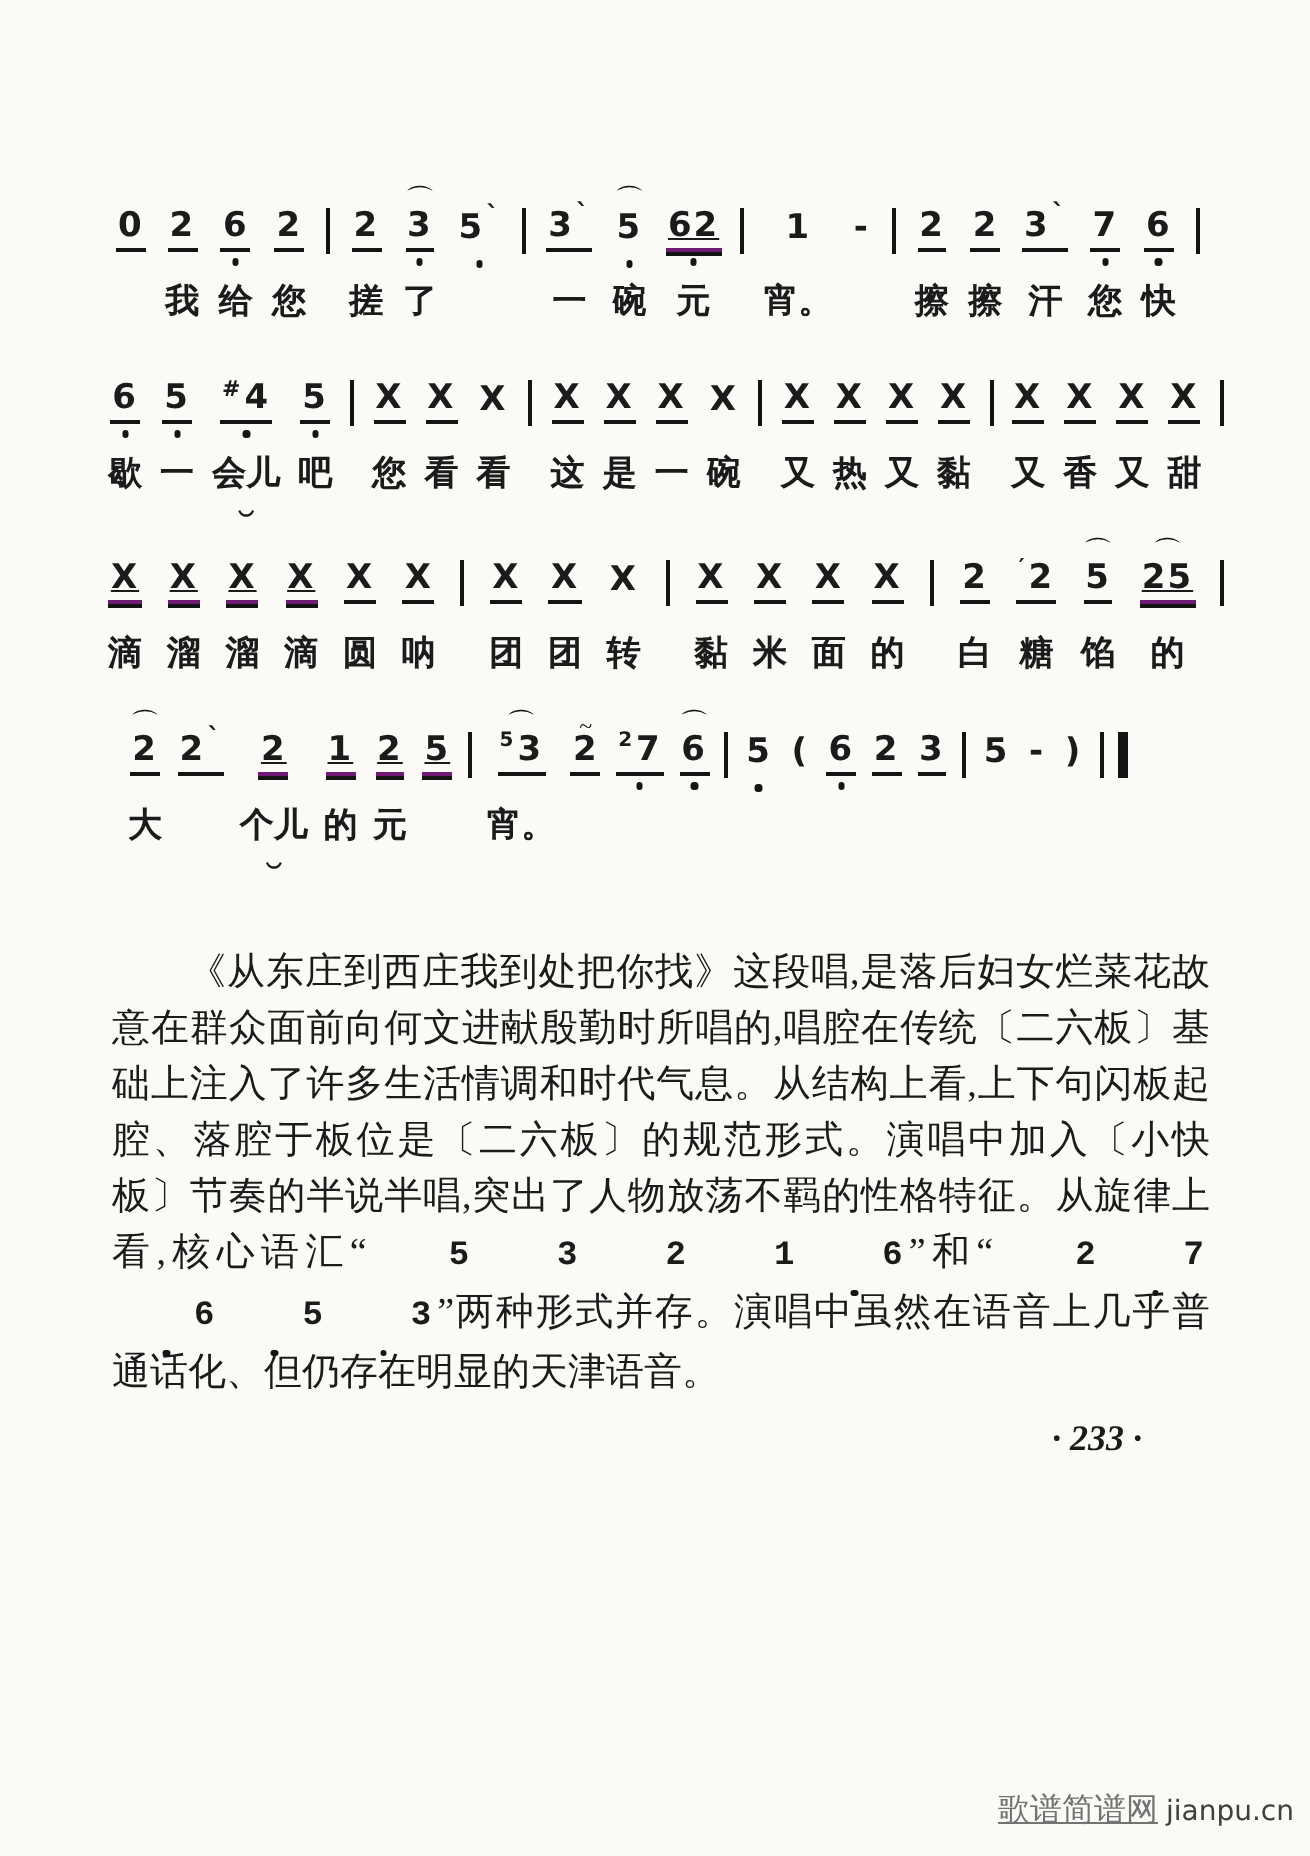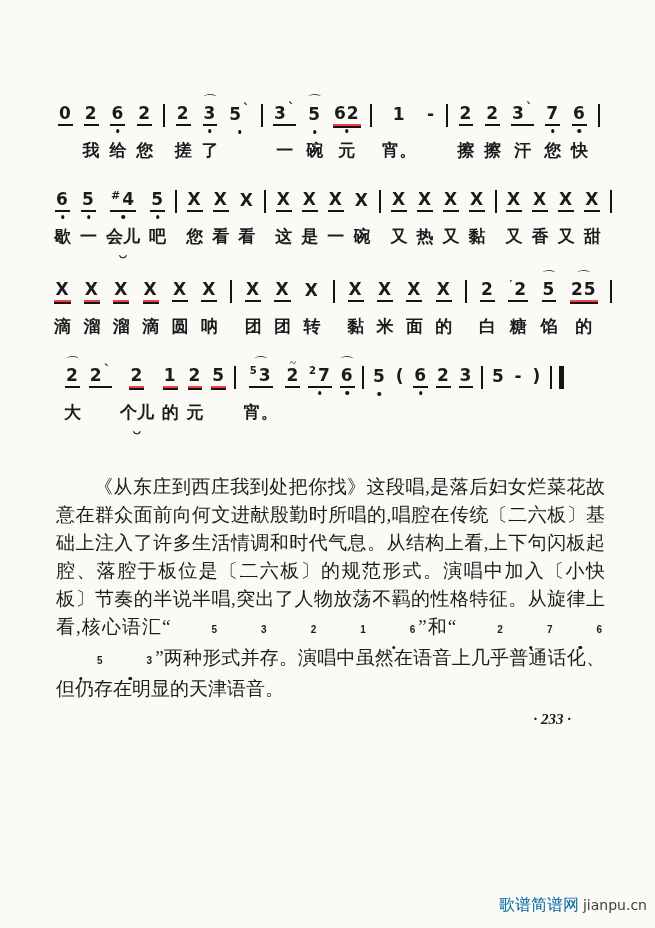--- a/index.html
+++ b/index.html
@@ -11,21 +11,21 @@
   .m-line{display:flex;justify-content:space-between;align-items:flex-start;margin-bottom:21px;}
   .m-line:nth-child(1){width:542px;}
   .m-line:nth-child(2){width:558px;margin-left:-4px;}
   .m-line:nth-child(3){width:558px;margin-left:-4px;}
   .m-line:nth-child(4){width:500px;margin-left:6px;}
   .cell{display:flex;flex-direction:column;align-items:center;}
   .nb{position:relative;height:34px;display:flex;align-items:center;}
   .note{position:relative;display:inline-block;font-family:"DejaVu Sans",sans-serif;
         font-weight:bold;font-size:17px;line-height:1;padding:0 1px 2px;letter-spacing:1px;}
   .u1{border-bottom:2px solid #141414;}
-  .u2{border-bottom:2px solid #ef4444;}
+  .u2{border-bottom:2px solid #701a75;text-decoration:underline;}
   .u2::after{content:"";position:absolute;left:0;right:0;bottom:-4px;height:2px;background:#141414;}
   .dotb{position:absolute;left:50%;transform:translateX(-50%);bottom:-9px;width:3.5px;height:3.5px;
         border-radius:50%;background:#141414;}
   .sharp{font-style:normal;font-size:11px;position:relative;top:-6px;margin-right:1px;}
   .grace{font-style:normal;font-size:10px;position:relative;top:-7px;margin-right:1px;}
   .slide{font-style:normal;font-size:13px;position:relative;top:-7px;margin-left:1px;}
   .apos{font-style:normal;font-size:11px;position:relative;top:-7px;margin-right:1px;}
   .tie{font-style:normal;position:absolute;top:-4px;left:50%;transform:translateX(-50%);
        font-size:15px;line-height:1;color:#141414;}
   .trill{font-style:normal;position:absolute;top:-3px;left:50%;transform:translateX(-50%);
@@ -33,28 +33,28 @@
   .vbar{display:inline-block;width:2px;height:23px;background:#141414;}
   .endbar{display:inline-block;width:7px;height:23px;border-left:2px solid #141414;border-right:5px solid #141414;}
   .ly{display:flex;flex-direction:column;align-items:center;min-height:24px;margin-top:7px;
       font-size:17px;font-weight:bold;white-space:nowrap;}
   .lyt{font-style:normal;font-size:13px;line-height:5px;}
 
   
   .text-block{margin:44px 50px 0 56px;}
   .text-block p{margin:0;font-size:19px;line-height:28px;text-align:justify;text-indent:2em;}
   .run-b{font-weight:bold;}
-  .dgroup{font-family:Liberation Sans, sans-serif;font-weight:bold;font-size:10px;letter-spacing:0;}
+  .dgroup{font-family:Liberation Mono, monospace;font-weight:bold;font-size:17px;letter-spacing:0;}
   .dgt{position:relative;display:inline-block;margin:0 3px;}
   .dgt .dotb{bottom:-5px;}
 
-  .page-number{margin:8px 84px 0 0;text-align:right;font-style:italic;font-size:15px;font-weight:bold;}
+  .page-number{margin:8px 84px 0 0;text-align:right;font-style:italic;font-size:18px;font-weight:bold;}
 
   .watermark{position:absolute;right:8px;bottom:12px;font-size:16px;}
-  .wm-cn{color:#0369a1;}
+  .wm-cn{color:#737373;text-decoration:underline;}
   .wm-en{color:#404040;font-family:"DejaVu Sans",sans-serif;font-size:14px;}
 </style>
 </head>
 <body>
 
 <div class="page">
   <div class="music">
       <div class="m-line">
         <span class="cell">
           <span class="nb">

